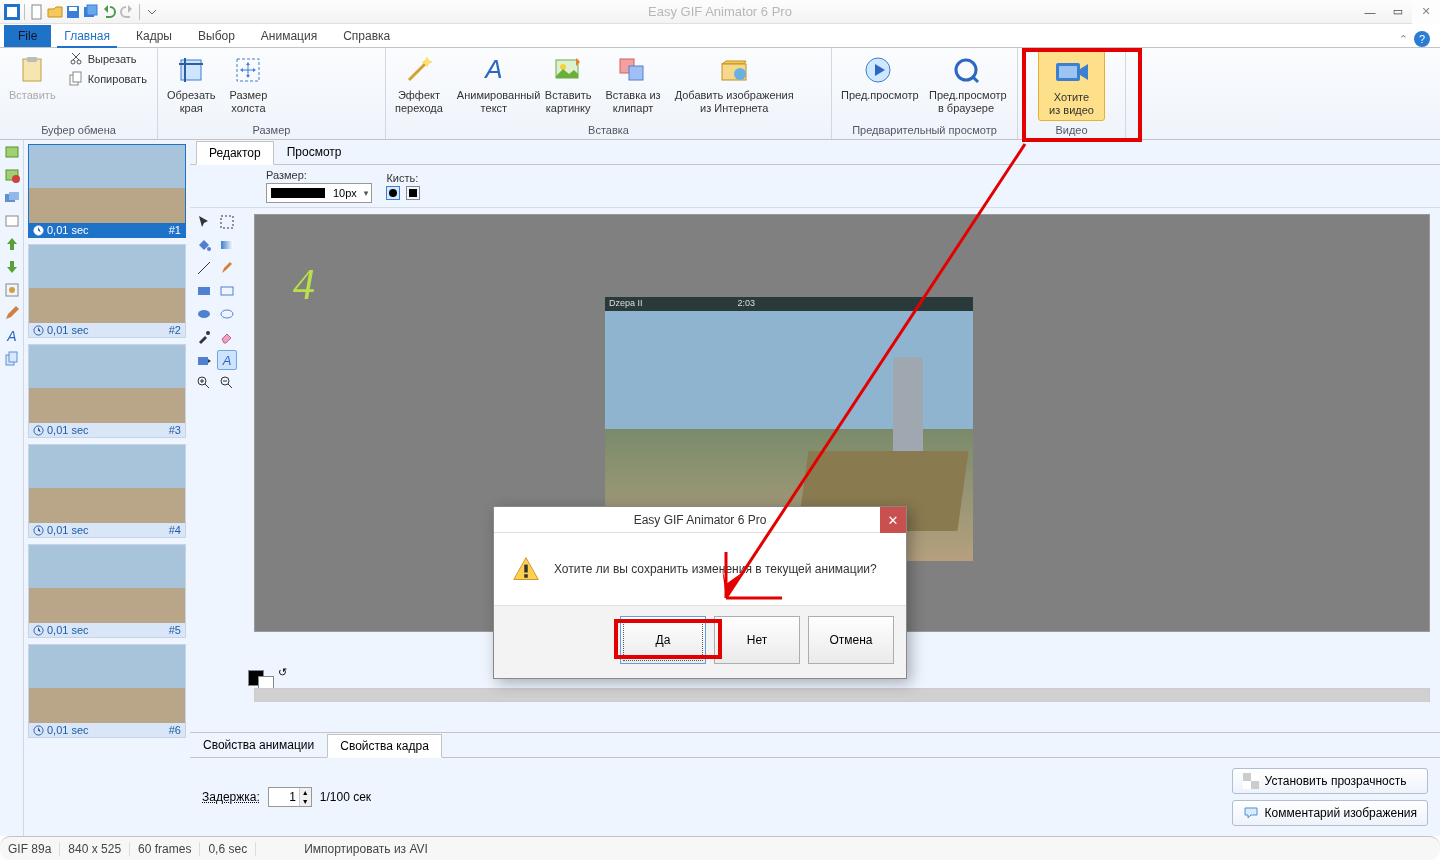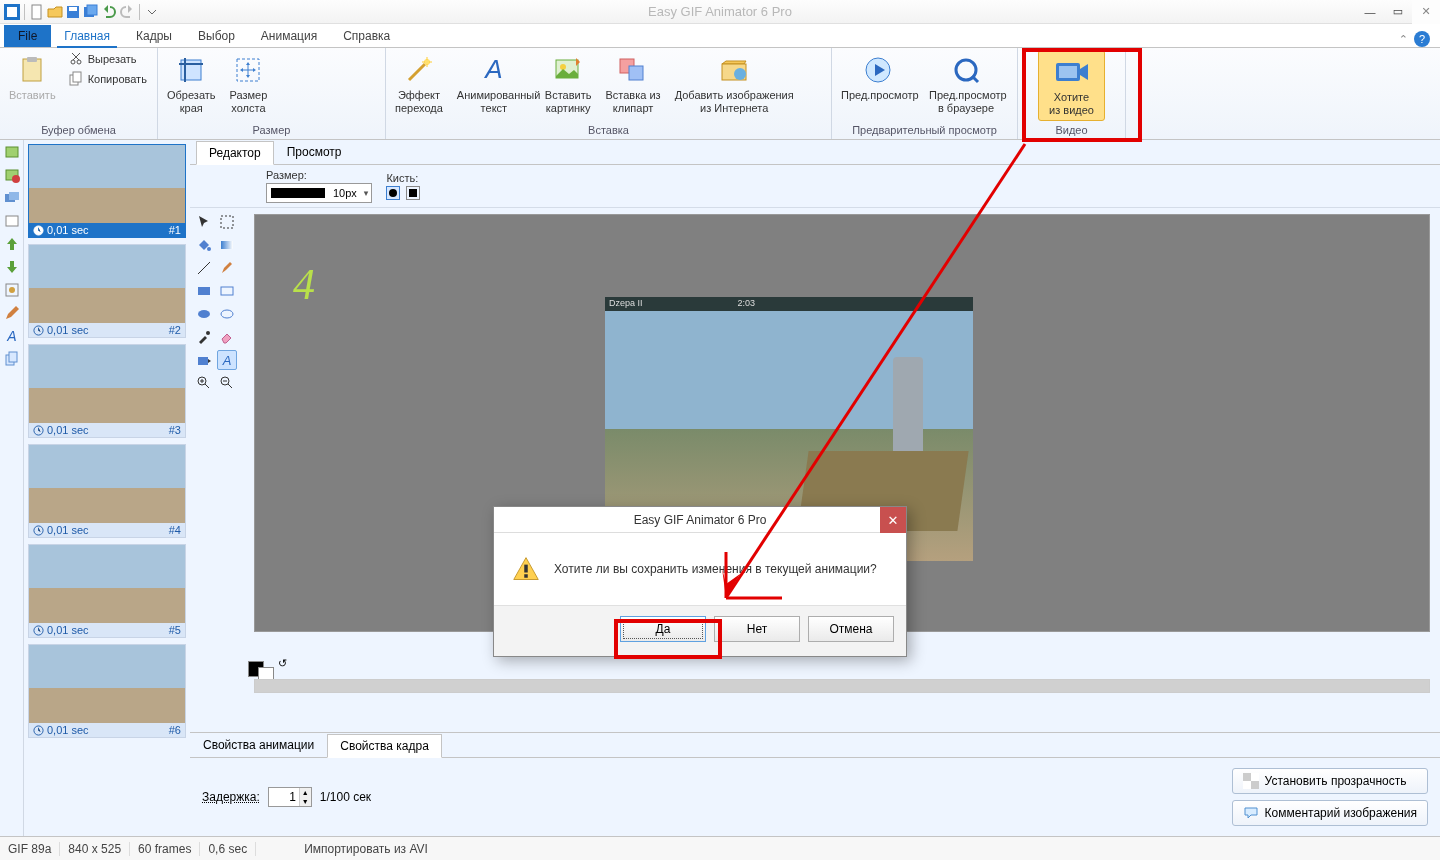--- a/index.html
+++ b/index.html
@@ -72,44 +72,44 @@
 .canvas-scroll { flex: 1; background: #eef5ff; position: relative; overflow: auto; }
 .canvas-gray { position: absolute; left: 10px; top: 6px; right: 10px; height: 418px; background: #808080; border: 1px solid #999; }
 .canvas-four { position: absolute; left: 38px; top: 44px; font-size: 44px; color: #b9e04a; font-family: Georgia, serif; font-style: italic; }
 .canvas-img { position: absolute; left: 350px; top: 82px; width: 368px; height: 264px; background: linear-gradient(180deg,#8fb4cf 0%,#8fb4cf 50%,#7a8b6a 50%,#b5a07e 100%); }
 .swatches { position: absolute; left: 4px; bottom: 46px; display: flex; }
 .sw { width: 16px; height: 16px; border: 1px solid #888; }
 .hscroll { position: absolute; left: 10px; right: 10px; bottom: 30px; height: 14px; background: #f0f0f0; border: 1px solid #ccc; }
 .hscroll .thumb { height: 100%; background: #d0d0d0; width: 100%; }
 
 
-.props { border-top: 1px solid #c4c4c4; background: #eef5ff; flex-shrink: 0; margin-top: 9px; }
+.props { border-top: 1px solid #c4c4c4; background: #eef5ff; flex-shrink: 0; }
 .ptabs { display: flex; border-bottom: 1px solid #c4c4c4; }
 .ptab { padding: 4px 12px; font-size: 12px; border: 1px solid transparent; cursor: pointer; background: #eef5ff; }
 .ptab.active { background: #fff; border: 1px solid #c4c4c4; border-bottom-color: #fff; position: relative; top: 1px; }
 .pbody { padding: 10px 12px; display: flex; align-items: center; gap: 8px; font-size: 12px; }
 .spin { display: inline-flex; border: 1px solid #999; background: #fff; height: 20px; }
 .spin input { width: 30px; border: none; text-align: right; padding: 0 3px; font-size: 12px; }
 .spin .sc { display: flex; flex-direction: column; }
 .spin .sc span { font-size: 7px; line-height: 9px; width: 12px; text-align: center; background: #f0f0f0; border-left: 1px solid #ccc; cursor: pointer; }
 .rbtns-right { margin-left: auto; display: flex; flex-direction: column; gap: 6px; }
 .pbtn { border: 1px solid #aebfd4; background: linear-gradient(#fff,#eef3fa); padding: 4px 10px; font-size: 12px; display: flex; align-items: center; gap: 6px; cursor: pointer; border-radius: 3px; }
 
 
-.statusbar { height: 24px; border-top: 1px solid #c4c4c4; background: #f7f7f7; display: flex; align-items: center; font-size: 12px; color: #444; }
+.statusbar { height: 24px; border-top: 1px solid #c4c4c4; background: #f7f7f7; display: flex; align-items: center; font-size: 12px; color: #444; border-radius: 10px; }
 .statusbar .cell { padding: 0 8px; border-right: 1px solid #ddd; }
 
 
 .dialog { position: absolute; left: 493px; top: 506px; width: 414px; background: #fff; border: 1px solid #888; box-shadow: 4px 4px 14px rgba(0,0,0,0.3); z-index: 100; }
 .dlg-title { height: 26px; background: #fff; display: flex; align-items: center; justify-content: center; font-size: 12px; color: #333; position: relative; border-bottom: 1px solid #ddd; }
 .dlg-close { position: absolute; right: 0; top: 0; width: 26px; height: 26px; background: #c8504f; color: #fff; display: flex; align-items: center; justify-content: center; font-size: 13px; cursor: pointer; }
 .dlg-body { padding: 22px 18px; display: flex; align-items: center; gap: 14px; font-size: 12px; color: #333; }
 .dlg-warn { width: 28px; height: 28px; }
 .dlg-btns { padding: 10px 12px 14px; display: flex; justify-content: flex-end; gap: 8px; background: #f3f3f3; border-top: 1px solid #e0e0e0; }
-.dlg-btn { min-width: 86px; padding: 5px 0; text-align: center; font-size: 12px; border: 1px solid #adadad; background: linear-gradient(#fff,#eaeaea); cursor: pointer; }
+.dlg-btn { min-width: 86px; padding: 16px 0; text-align: center; font-size: 12px; border: 1px solid #adadad; background: linear-gradient(#fff,#eaeaea); cursor: pointer; }
 .dlg-btn.primary { border: 1px solid #5fa1e0; outline: 1px dotted #555; outline-offset: -4px; }
 
 
 .anno-box { position: absolute; border: 4px solid #e20000; pointer-events: none; z-index: 200; }
 
 
 .isvg { width: 16px; height: 16px; }
 </style>
 </head>
 <body>

